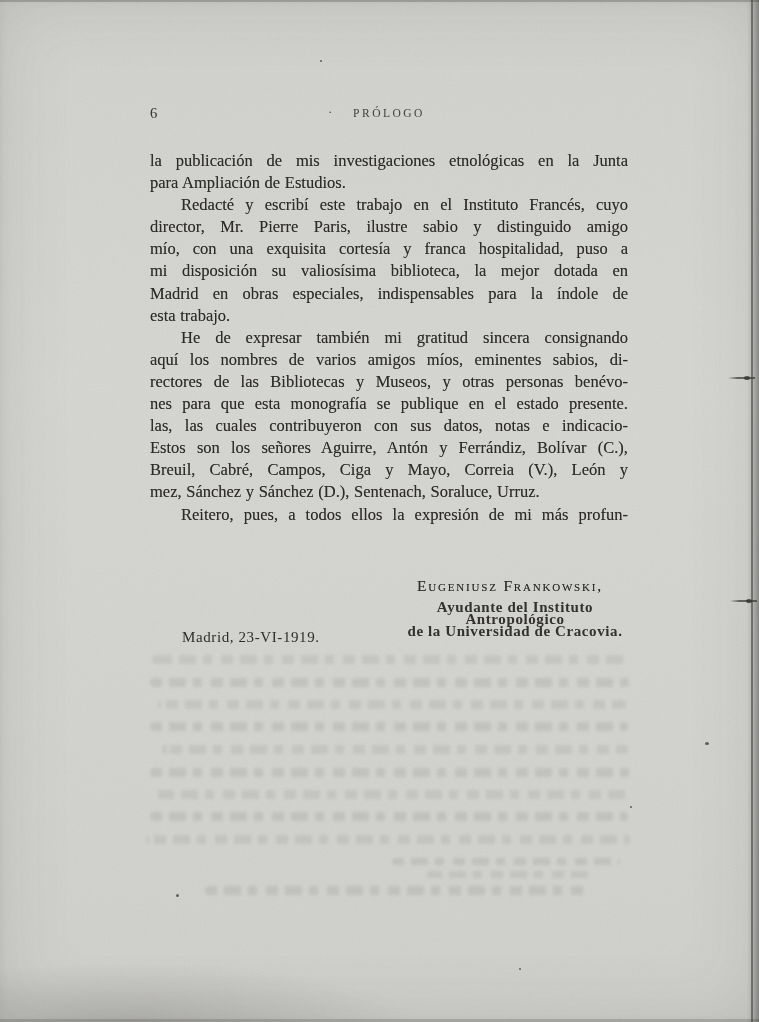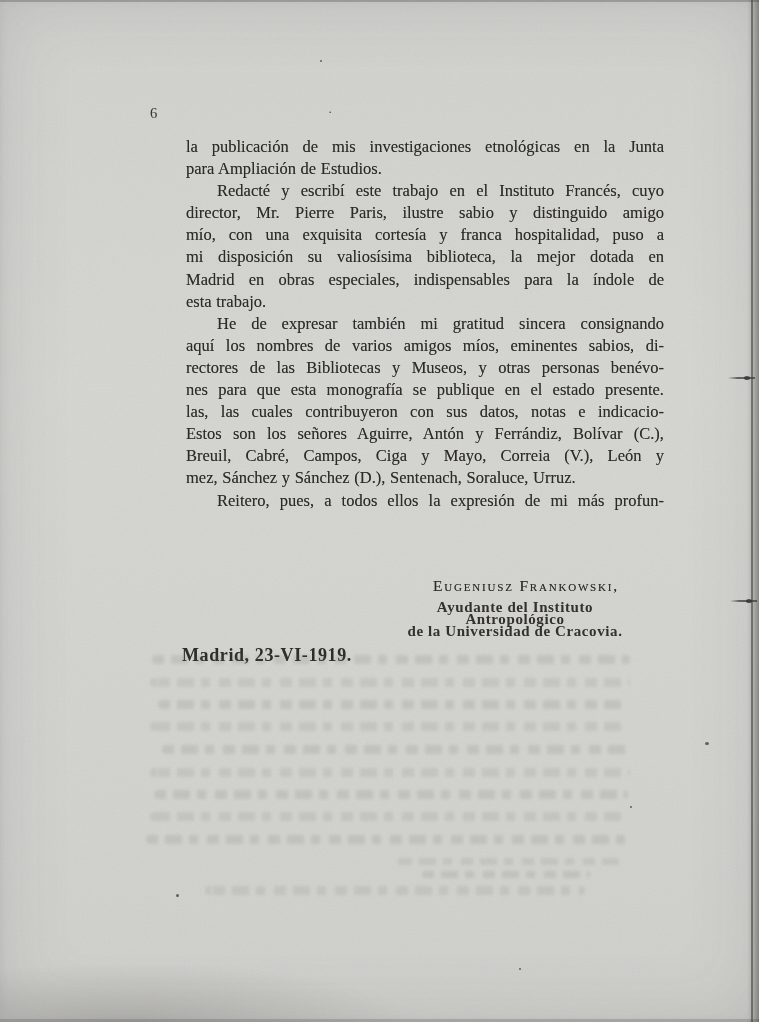--- a/index.html
+++ b/index.html
@@ -33,39 +33,38 @@
     background:rgba(55,53,50,.8); border-radius:50%; transform:scaleY(.7); }
 
   .pagenum { position:absolute; left:150px; top:105px; font-size:14.5px; letter-spacing:.5px; color:#34322e; }
   .runhead {
     position:absolute; left:150px; top:107px; width:478px;
     text-align:center; font-size:11.5px; letter-spacing:2.5px; color:#413f3b;
   }
   .headdot { position:absolute; left:328px; top:104px; font-size:13px; color:#4a4844; }
 
   .bodytext {
-    position:absolute; left:150px; top:136px; width:478px;
+    position:absolute; left:150px; top:150px; width:478px;
     font-size:16.5px; line-height:22.1px; word-spacing:.03em;
     text-shadow: 0 0 .5px rgba(45,43,40,.45);
-    margin-left: 36px;
   }
   .line { text-align:justify; text-align-last:justify; }
   .line.last { text-align-last:left; }
   .line.indent { text-indent:31px; }
 
   .sig-name {
-    position:absolute; left:381px; top:577px; width:290px; text-align:center;
+    position:absolute; left:365px; top:577px; width:290px; text-align:center;
     font-variant:small-caps; font-size:15.5px; letter-spacing:1.8px; color:#2d2b28;
     text-shadow: 0 0 .5px rgba(45,43,40,.5);
   }
   .sig-aff {
     position:absolute; left:390px; top:601px; width:250px; text-align:center;
     font-size:15px; font-weight:bold; line-height:12px; letter-spacing:.6px; color:#33312d;
   }
-  .dateline { position:absolute; left:182px; top:645px; font-size:18px; letter-spacing:.6px; color:#2f2d2a;font-weight:bold; }
+  .dateline { position:absolute; left:182px; top:629px; font-size:15px; letter-spacing:.6px; color:#2f2d2a; }
 
   .ghost {
     position:absolute; height:9px; border-radius:4px;
     filter: blur(1.6px); opacity:.13;
     background: repeating-linear-gradient(90deg,
       #5f5f59 0px, #5f5f59 12px, transparent 12px, transparent 19px,
       #5f5f59 19px, #5f5f59 36px, transparent 36px, transparent 43px,
       #5f5f59 43px, #5f5f59 52px, transparent 52px, transparent 61px);
   }
   .ghost:nth-of-type(odd) { background-position: 8px 0; opacity:.11; }
@@ -88,20 +87,21 @@
   <div class="edge-top"></div>
   <div class="edge-bottom"></div>
   <div class="edge-right-band"></div>
   <div class="edge-right-crease"></div>
   <div class="bottom-smudge"></div>
   <div class="tick" style="top:377px; right:4px;"></div>
   <div class="tick" style="top:600px; right:2px;"></div>
 
   <div class="pagenum">6</div>
   <div class="headdot">·</div>
+  <div class="runhead">PRÓLOGO</div>
 
   <div class="bodytext">
       <div>
         <div class="line">la publicación de mis investigaciones etnológicas en la Junta</div>
         <div class="line last">para Ampliación de Estudios.</div>
       </div>
       <div>
         <div class="line indent">Redacté y escribí este trabajo en el Instituto Francés, cuyo</div>
         <div class="line">director, Mr. Pierre Paris, ilustre sabio y distinguido amigo</div>
         <div class="line">mío, con una exquisita cortesía y franca hospitalidad, puso a</div>

